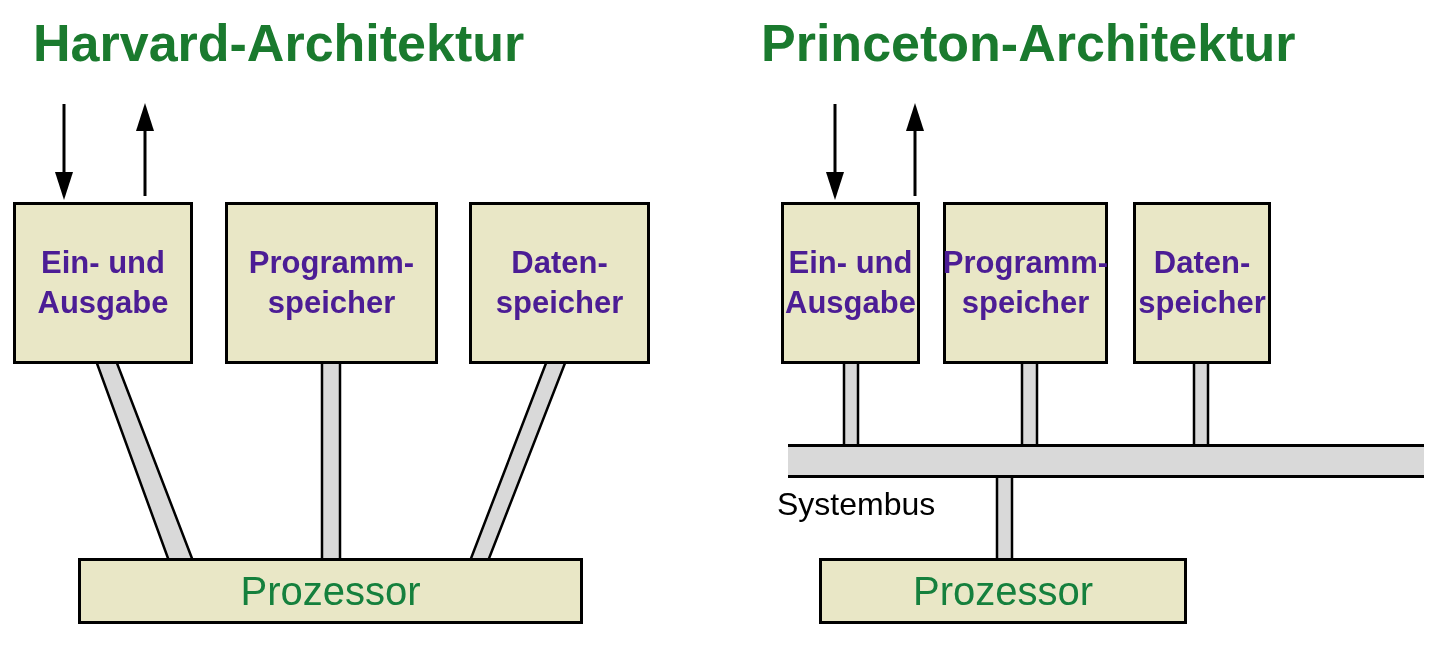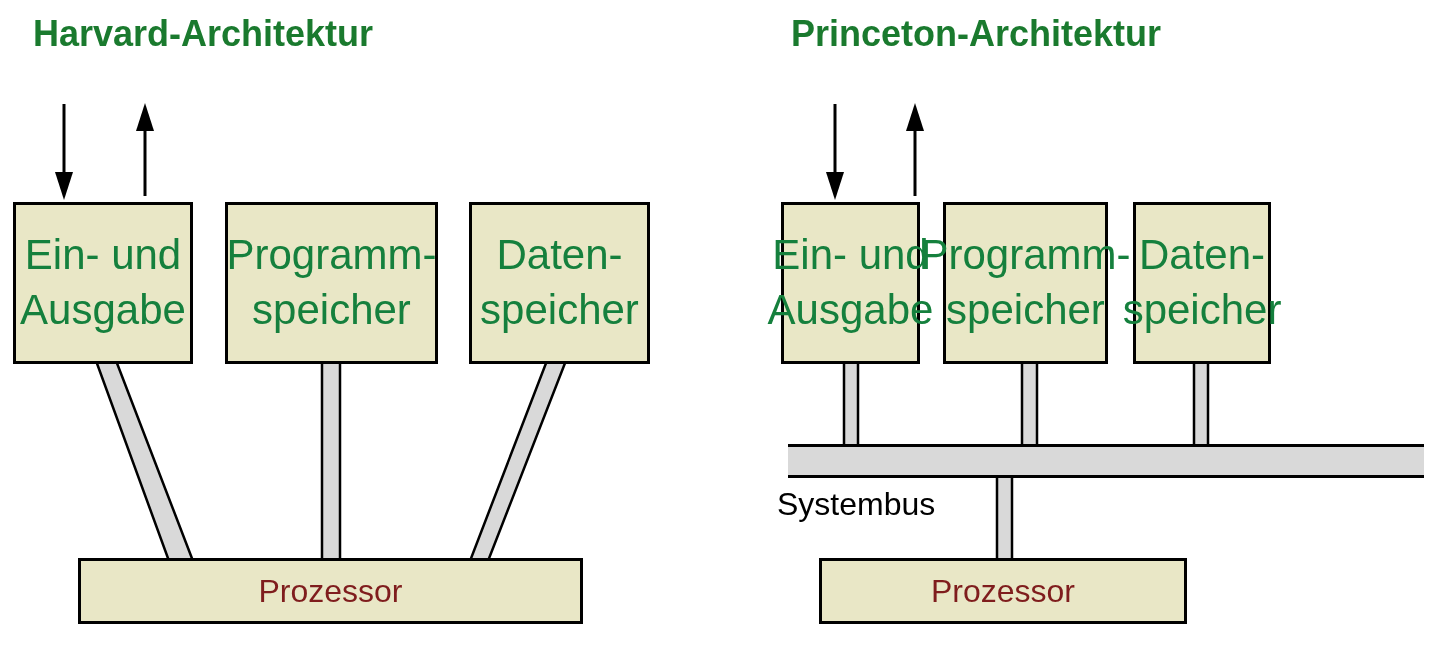--- a/index.html
+++ b/index.html
@@ -26,45 +26,46 @@
     stroke-width: 2.5;
   }
   .bus-fill { fill: var(--connector-fill, #d9d9d9); }
   .bus-line { stroke: var(--line-black, #000); stroke-width: 3; }
   .arrow-line { stroke: var(--line-black, #000); stroke-width: 3; }
   .arrow-head { fill: var(--line-black, #000); }
   .diagram-title {
     position: absolute;
     z-index: 2;
     color: var(--title-green, #1a7a2e);
-    font-size: 36px;
+    font-size: 52px;
     font-weight: bold;
     line-height: 1.18;
     white-space: nowrap;
   }
   .node-box {
     position: absolute;
     z-index: 2;
     box-sizing: border-box;
     background: var(--box-fill, #e9e7c6);
     border: 3px solid var(--line-black, #000);
     display: flex;
     align-items: center;
     justify-content: center;
     text-align: center;
   }
   .box-label {
-    font-size: 42px;
+    font-size: 31px;
     line-height: 1.3;
-    color: #15803d;
+    color: #4c1d95;
     white-space: pre-line;
+    font-weight: bold;
   }
   .proc-label {
-    font-size: 32px;
-    color: #7f1d1d;
+    font-size: 40px;
+    color: #15803d;
     white-space: nowrap;
   }
   .bus-label {
     position: absolute;
     z-index: 2;
     font-size: 32px;
     color: #000;
     white-space: nowrap;
   }
 </style>
@@ -107,21 +108,21 @@
       <rect class="bus-fill" x="788" y="444" width="636" height="34"></rect>
       <line class="bus-line" x1="788" y1="445.5" x2="1424" y2="445.5"></line>
       <line class="bus-line" x1="788" y1="476.5" x2="1424" y2="476.5"></line>
     </g>
   </svg>
 
   <div class="diagram-title" style="left:33px; top:13px;">
     <span>Harvard-Architektur</span>
   </div>
 
-  <div class="diagram-title" style="left:791px; top:13px;">
+  <div class="diagram-title" style="left:761px; top:13px;">
     <div>Princeton-Architektur</div>
   </div>
 
   <div class="node-box" style="left:13px; top:202px; width:180px; height:162px;">
     <span class="box-label">Ein- und
 Ausgabe</span>
   </div>
   <div class="node-box" style="left:225px; top:202px; width:213px; height:162px;">
     <span class="box-label">Programm-
 speicher</span>

